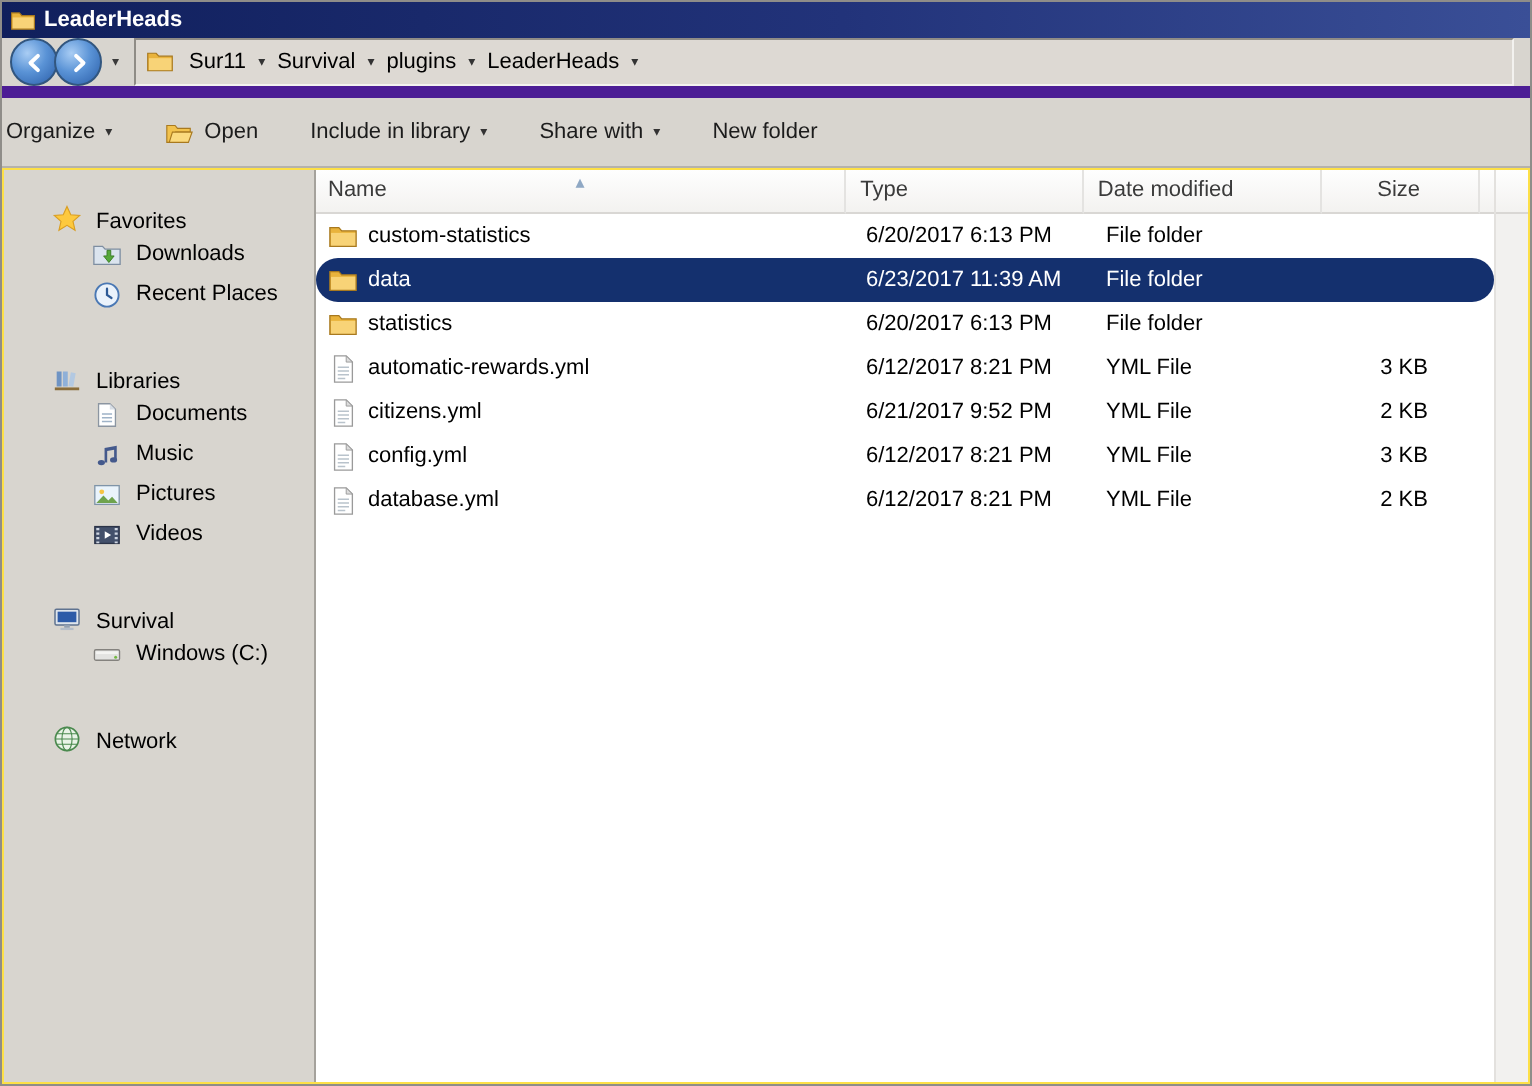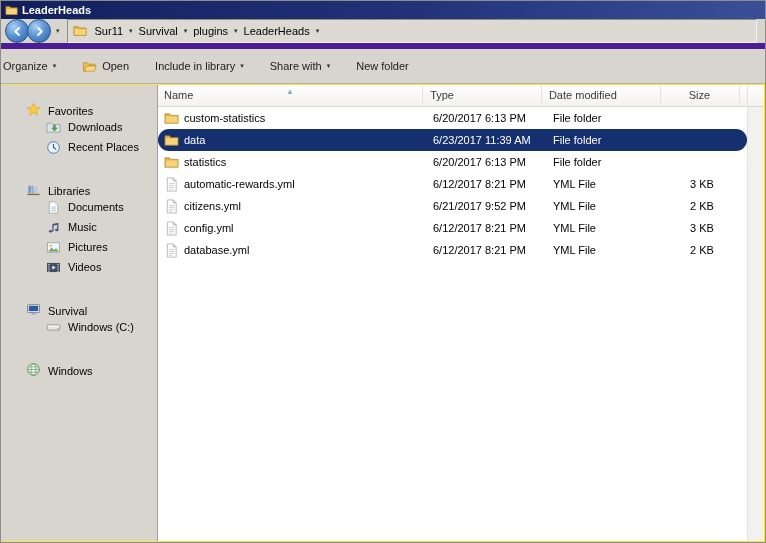--- a/index.html
+++ b/index.html
@@ -305,21 +305,21 @@
         </div>
         <div class="side-group">
           <div class="side-header">
             <span class="s-icon icon-box">
               <svg viewBox="0 0 16 16">
                 <circle cx="8" cy="8" r="6.2" fill="#e9f3e7" stroke="#4b8a4f" stroke-width="0.9"></circle>
                 <ellipse cx="8" cy="8" rx="2.7" ry="6.2" fill="none" stroke="#4b8a4f" stroke-width="0.6"></ellipse>
                 <path d="M1.8 8h12.4M2.6 5.2h10.8M2.6 10.8h10.8" stroke="#4b8a4f" stroke-width="0.6" fill="none"></path>
               </svg>
             </span>
-            <span>Windows</span>
+            <span>Network</span>
           </div>
         </div>
       </div>
     <div class="filearea">
       <div class="headers">
           <div class="hcell c-name"><span class="sort">▴</span>Name</div>
           <div class="hcell c-type">Type</div>
           <div class="hcell c-date">Date modified</div>
           <div class="hcell c-size">Size</div>
           <div class="hcell hfill"></div>

